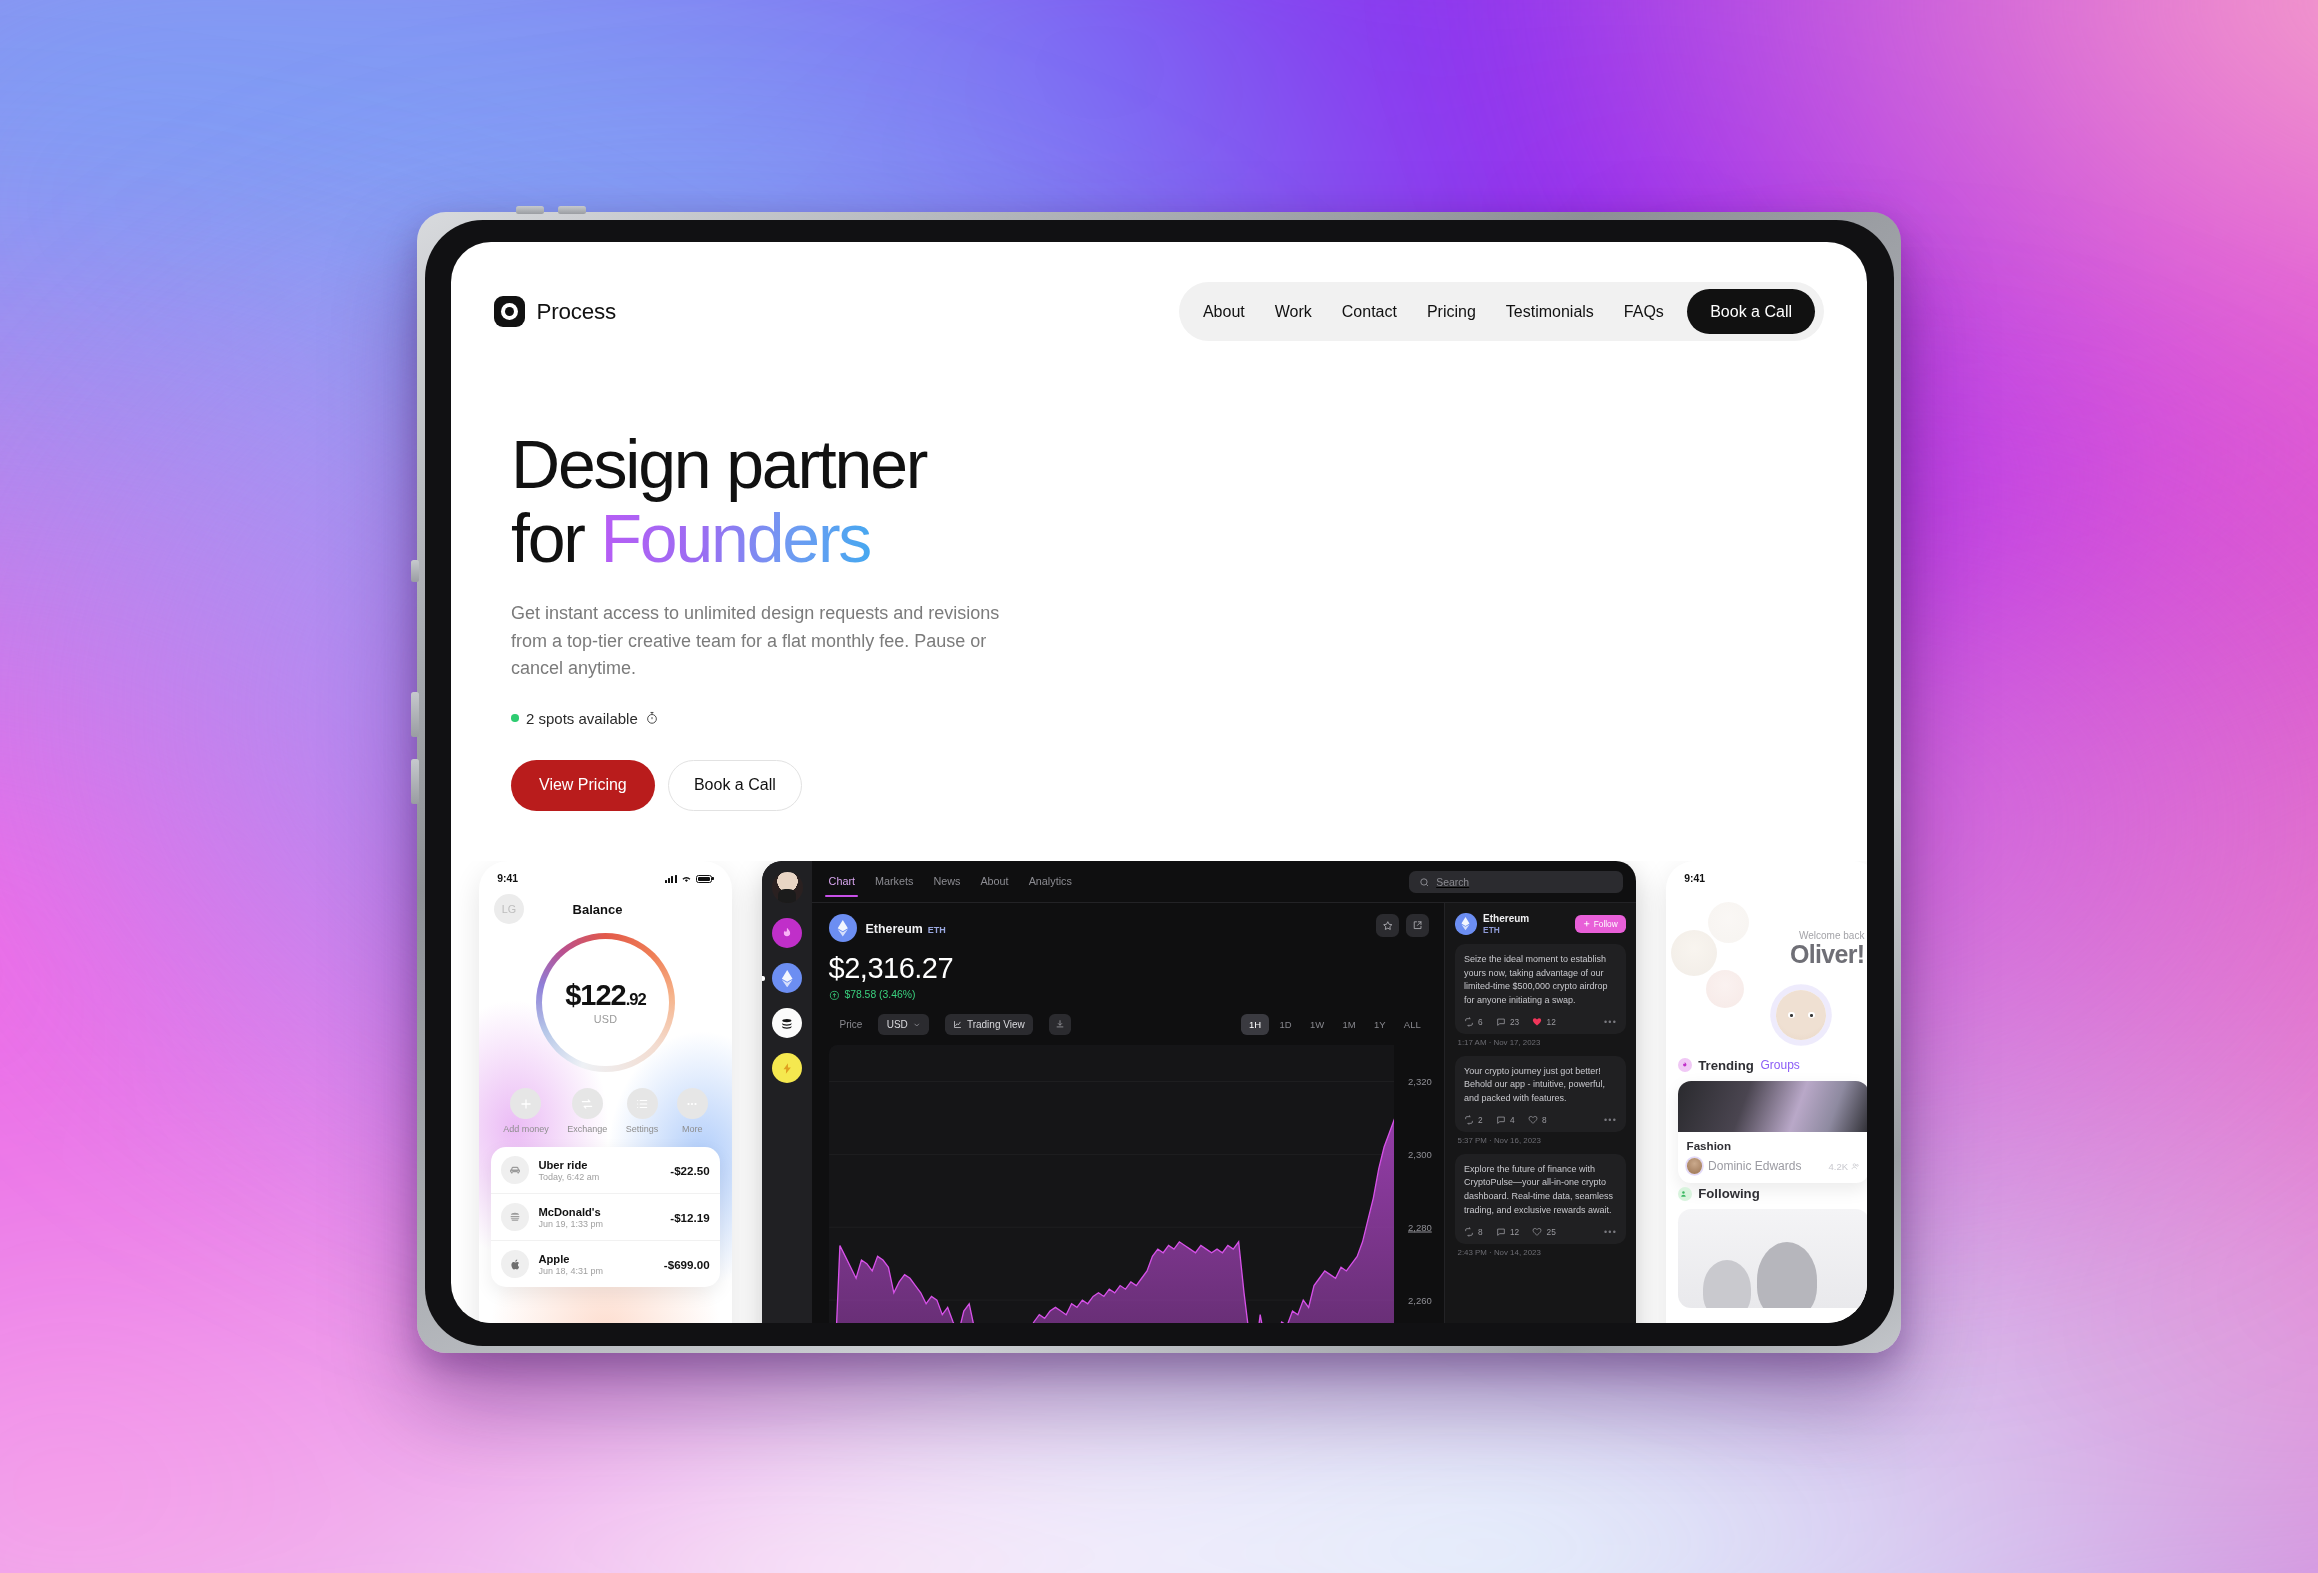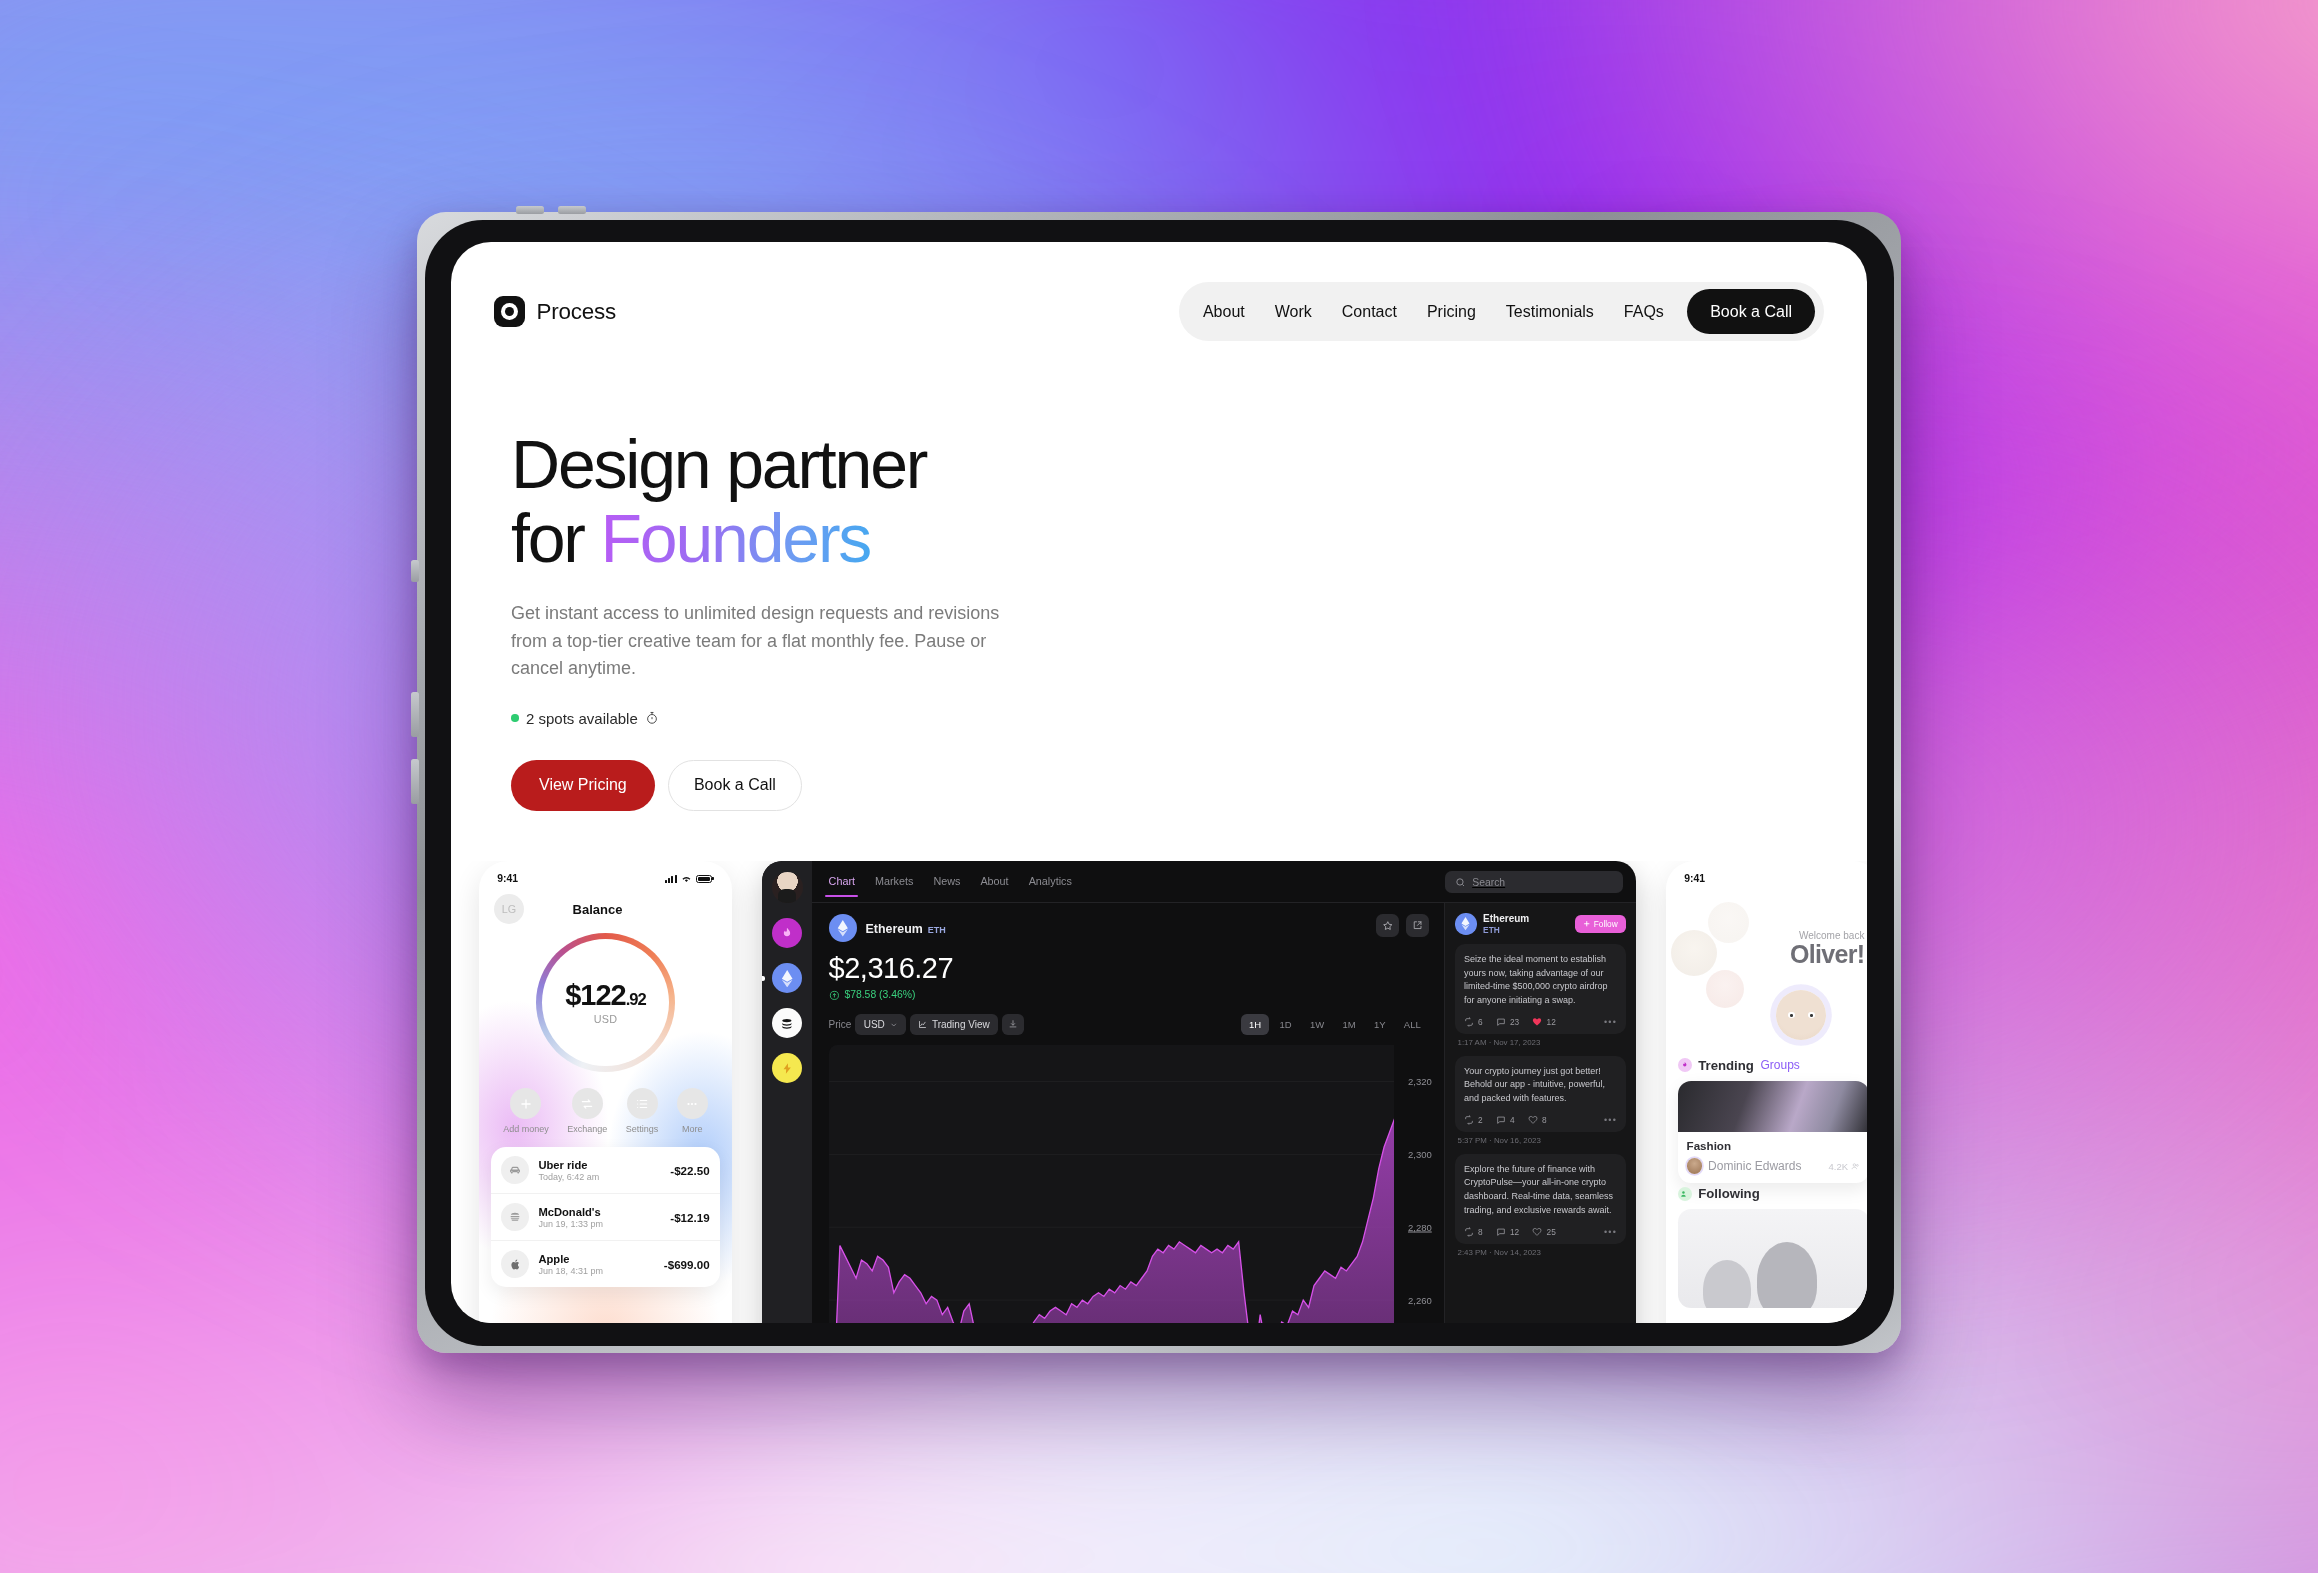--- a/index.html
+++ b/index.html
@@ -230,37 +230,37 @@
   #cr-top {
     display: flex; align-items: center; justify-content: space-between;
     padding: 10px 13.2px 0 16.6px;
   }
   .cr-tabs { display: flex; gap: 20px; }
   .cr-tab { font-size: 10.8px; color: #8c8c92; padding-bottom: 10px; position: relative; white-space: nowrap; }
   .cr-tab.active { color: #d9a6f0; }
   .cr-tab.active::after { content:""; position: absolute; left: -3.3px; right: -3.3px; bottom: 0; height: 2px; background: #c850e8; border-radius: 1.7px; }
   #cr-search {
     display: flex; align-items: center; gap: 6.6px; background: #2b2b2f;
-    border-radius: 6.6px; padding: 5.8px 10px; width: 178px; margin-bottom: 8.3px; text-decoration: underline;
+    border-radius: 6.6px; padding: 5.8px 10px; width: 214px; margin-bottom: 8.3px; text-decoration: underline;
   }
   .cr-search-text { font-size: 10.4px; color: #8a8a90; }
 
   #cr-body { flex: 1; display: flex; min-width: 0; border-top: 0.8px solid #232326; }
   #cr-chartcol { flex: 1; min-width: 0; display: flex; flex-direction: column; padding: 11.6px 0 0 16.6px; }
   .cr-head { display: flex; align-items: flex-start; justify-content: space-between; padding-right: 15px; }
   .cr-coin { display: flex; align-items: center; gap: 9px; }
   .cr-coin-badge { width: 28px; height: 28px; border-radius: 50%; background: #6c8ef2; display:flex; align-items:center; justify-content:center; }
   .cr-coin-name { font-size: 12.4px; font-weight: 600; color: #f0f0f2; }
   .cr-coin-sym { font-size: 9px; color: #9aa8e0; font-weight: 600; margin-left: 5px; }
   .cr-head-btns { display: flex; gap: 6.6px; }
   .cr-sq { width: 23px; height: 23px; border-radius: 6.6px; background: #2b2b2f; display: flex; align-items: center; justify-content: center; }
   .cr-price { font-size: 29px; font-weight: 500; color: #fff; margin-top: 10px; letter-spacing: -0.5px; }
   .cr-delta { display: flex; align-items: center; gap: 5px; margin-top: 4.1px; font-size: 10.4px; color: #3ad17e; }
   .cr-ctrls { display: flex; align-items: center; justify-content: space-between; margin-top: 13.2px; padding-right: 15px; }
-  .cr-ctrls-l { display: flex; align-items: center; gap: 4px; }
+  .cr-ctrls-l { display: flex; align-items: center; gap: 16px; margin-left: 11px; }
   .cr-lbl { font-size: 10px; color: #8a8a90; }
   .cr-chip { display: flex; align-items: center; gap: 5px; background: #2b2b2f; border-radius: 5.8px; padding: 5px 8.3px; font-size: 10px; color: #dadade; }
   .cr-chip-sq { width: 21.5px; height: 21.5px; border-radius: 5.8px; background: #2b2b2f; display:flex; align-items:center; justify-content:center; }
   .cr-ranges { display: flex; gap: 1.7px; }
   .cr-range { font-size: 9.5px; color: #87878d; padding: 5px 8.3px; border-radius: 5.8px; }
   .cr-range.active { background: #3a3a40; color: #fff; }
 
   #cr-plot { flex: 1; margin-top: 10px; display: flex; min-height: 0; }
   #cr-canvas { flex: 1; position: relative; min-width: 0; border-radius: 8.3px 0 0 0; overflow: hidden; background: #151517; }
   #cr-axis { flex: 0 0 50px; position: relative; padding-left: 14px; }

